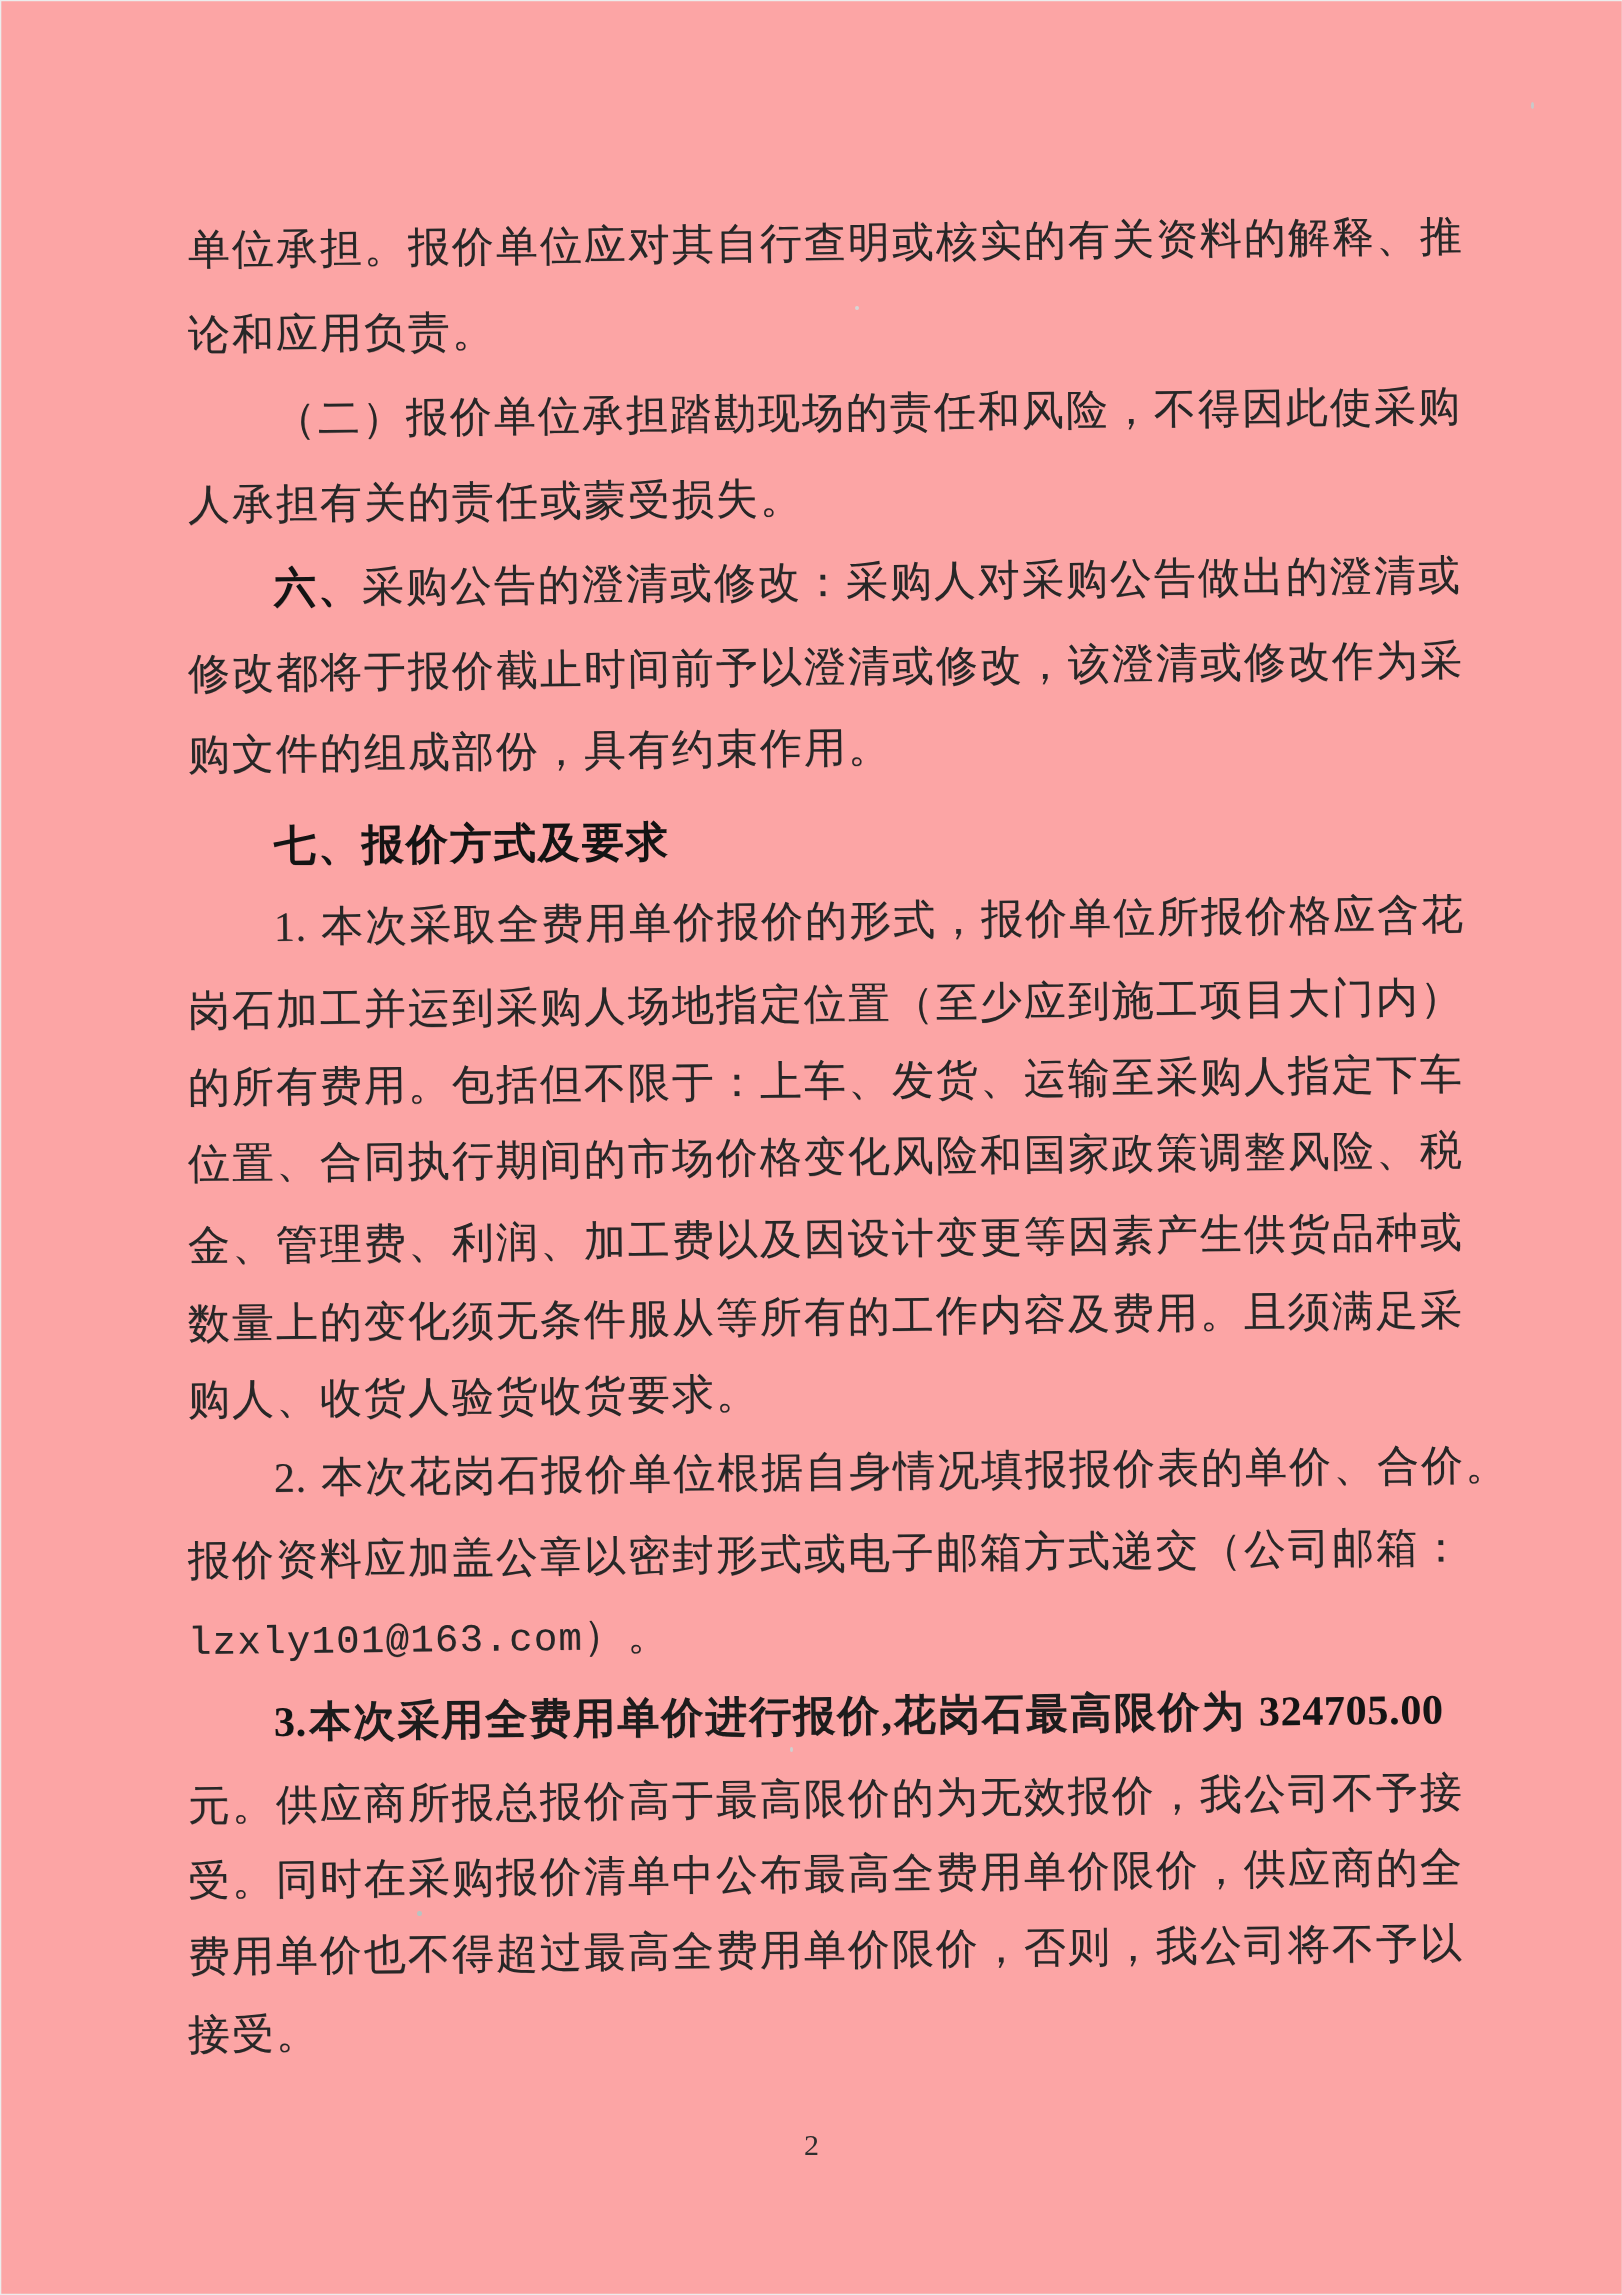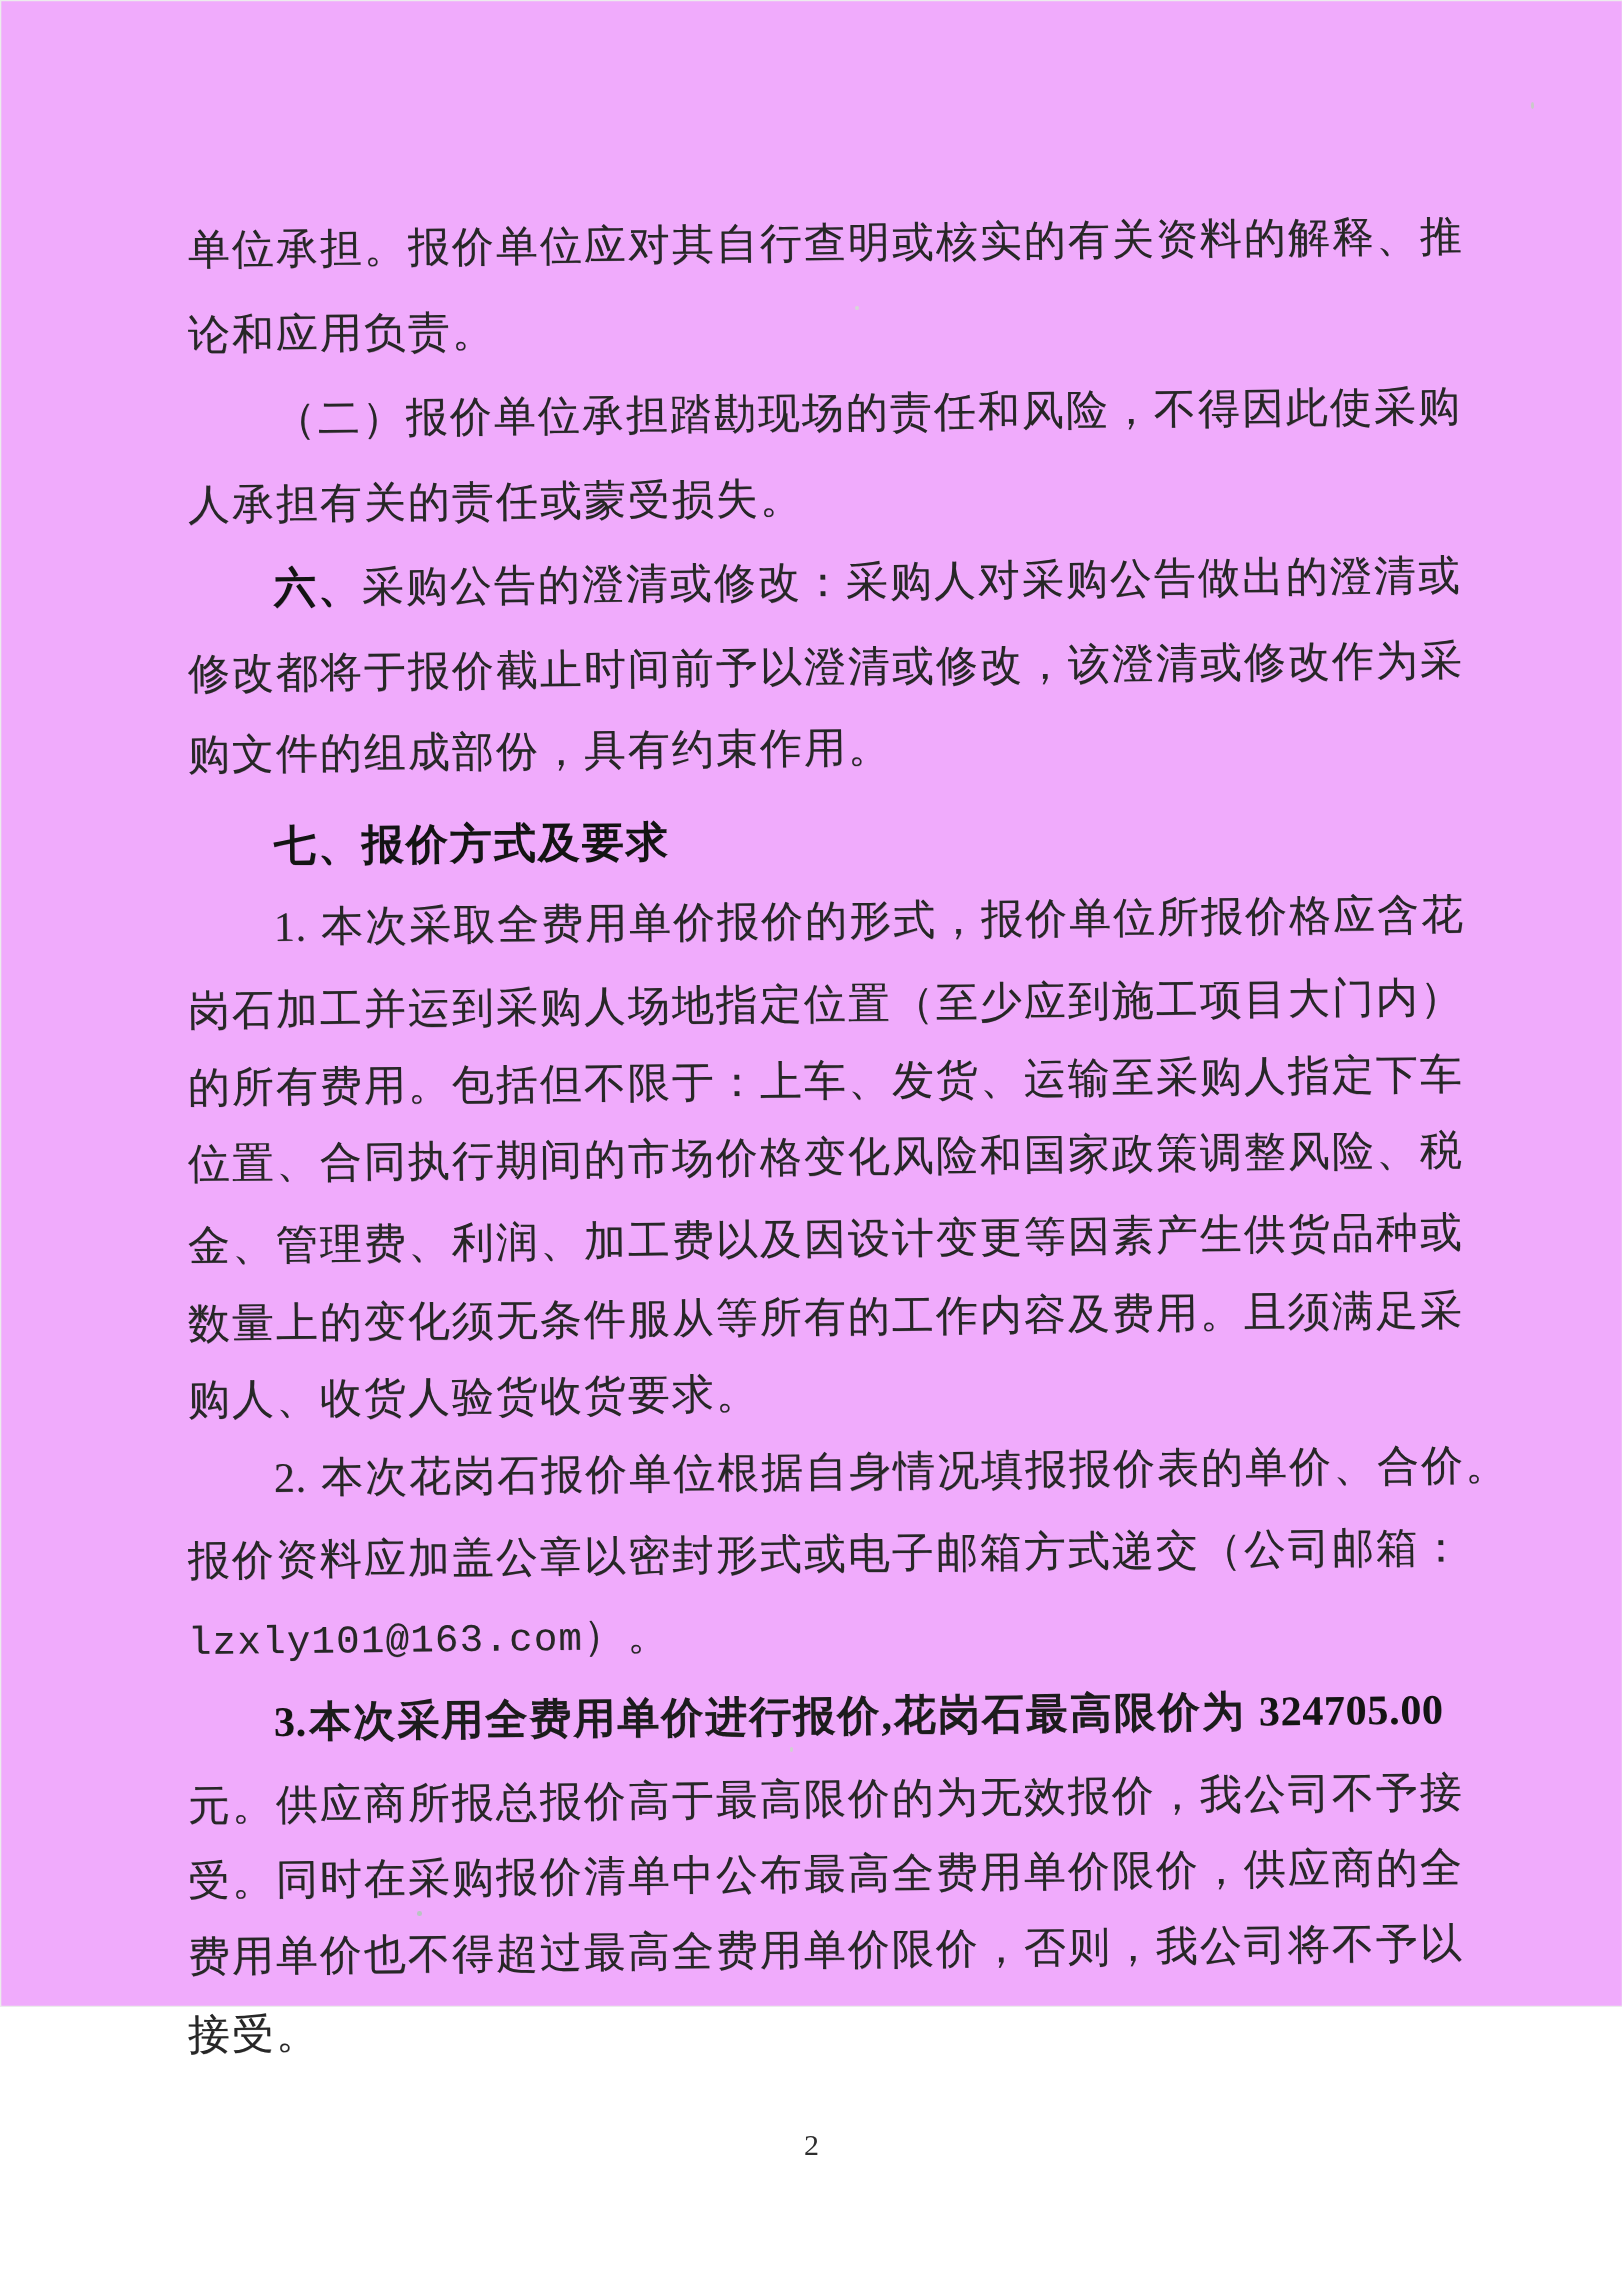--- a/index.html
+++ b/index.html
@@ -1,22 +1,22 @@
 <!DOCTYPE html>
 <html style="font-size:10.5px"><head>
 <meta charset="utf-8">
 <style>
   html,body{margin:0;padding:0;}
   body{
     width:1623px;height:2295px;position:relative;background:#ffffff;
     font-family:"Liberation Serif","DejaVu Serif",serif;overflow:hidden;
   }
   .page{
-    position:absolute;left:0;top:0;width:1623px;height:2007px;
-    box-shadow:inset 0 0 0 1.3px #ececec;background:#f0abfc;
+    position:absolute;left:0;top:0;width:1623px;height:2295px;
+    box-shadow:inset 0 0 0 1.3px #ececec;background:#fca5a5;
   }
   .line{
     position:absolute;left:188px;height:63px;line-height:63px;
     font-size:42px;letter-spacing:2px;color:#272727;white-space:nowrap;
     transform:rotate(-0.62deg);transform-origin:0 60%;
     text-shadow:0.3px 0.3px 0.3px rgba(50,50,50,0.35);
   }
   .ind{padding-left:86px;}
   .b{font-weight:700;color:#141414;}
   .sb{font-weight:600;color:#1c1c1c;}

